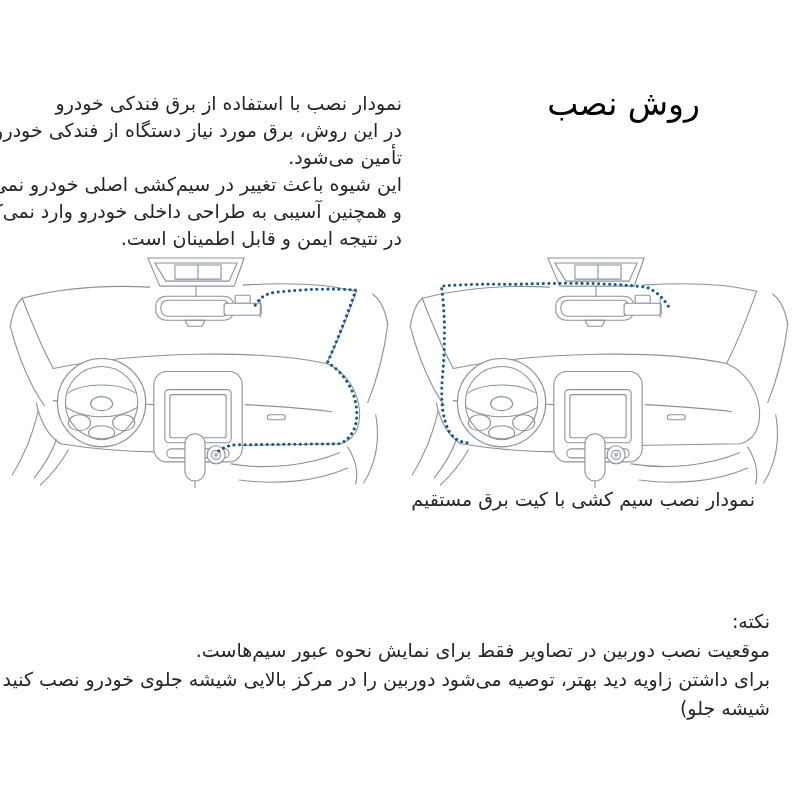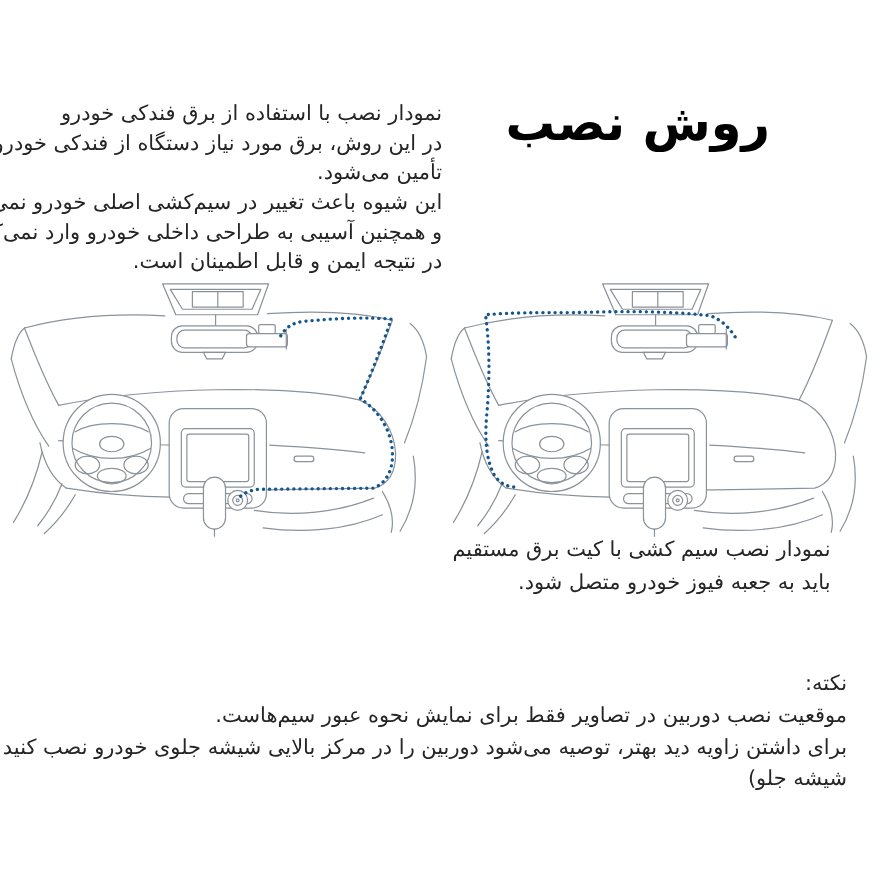--- a/index.html
+++ b/index.html
@@ -9,30 +9,30 @@
     font-family:"DejaVu Sans", sans-serif;
     position:relative;
     overflow:hidden;
   }
   .abs { position:absolute; }
   .fa { direction:rtl; text-align:right; color:#252525; }
   .fa div { white-space:nowrap; }
 
   #page-title {
     right:100px; top:82px;
-    font-size:45px; font-weight:bold; color:#000000;
+    font-size:33px; font-weight:normal; color:#000000;
     line-height:1.35;
   }
   #caption-lighter {
     right:398px; top:90px;
     font-size:19px; line-height:27px;
   }
   #caption-directkit {
     right:45px; top:484px;
-    font-size:19px; line-height:30px;
+    font-size:19px; line-height:30px;text-align:center;
   }
   #note-block {
     right:30px; top:607px;
     font-size:19px; line-height:29px;
   }
 
   svg.fig { position:absolute; width:382px; height:236px; }
   #fig-left  { left:8px;   top:252px; }
   #fig-right { left:408px; top:252px; }
 
@@ -142,21 +142,20 @@
   <path class="cable" stroke="#15568d" d="M259,54 C253,45 247,39 237,35
            C196,30 152,31 112,32
            C82,32 55,32 33,34
            C37,62 37,94 34,126
            C32,152 35,168 41,179
            C46,187 53,190 61,190"></path>
 </svg>
 
 <div class="abs fa" id="caption-directkit">
   <div>نمودار نصب سیم کشی با کیت برق مستقیم</div>
-  <div>باید به جعبه فیوز خودرو متصل شود.</div>
 </div>
 
 <div class="abs fa" id="note-block">
   <div>نکته:</div>
   <div>موقعیت نصب دوربین در تصاویر فقط برای نمایش نحوه عبور سیم‌هاست.</div>
   <div>برای داشتن زاویه دید بهتر، توصیه می‌شود دوربین را در مرکز بالایی شیشه جلوی خودرو نصب کنید (در بخش افقی وسط</div>
   <div>شیشه جلو)</div>
 </div>
 
 </body></html>

